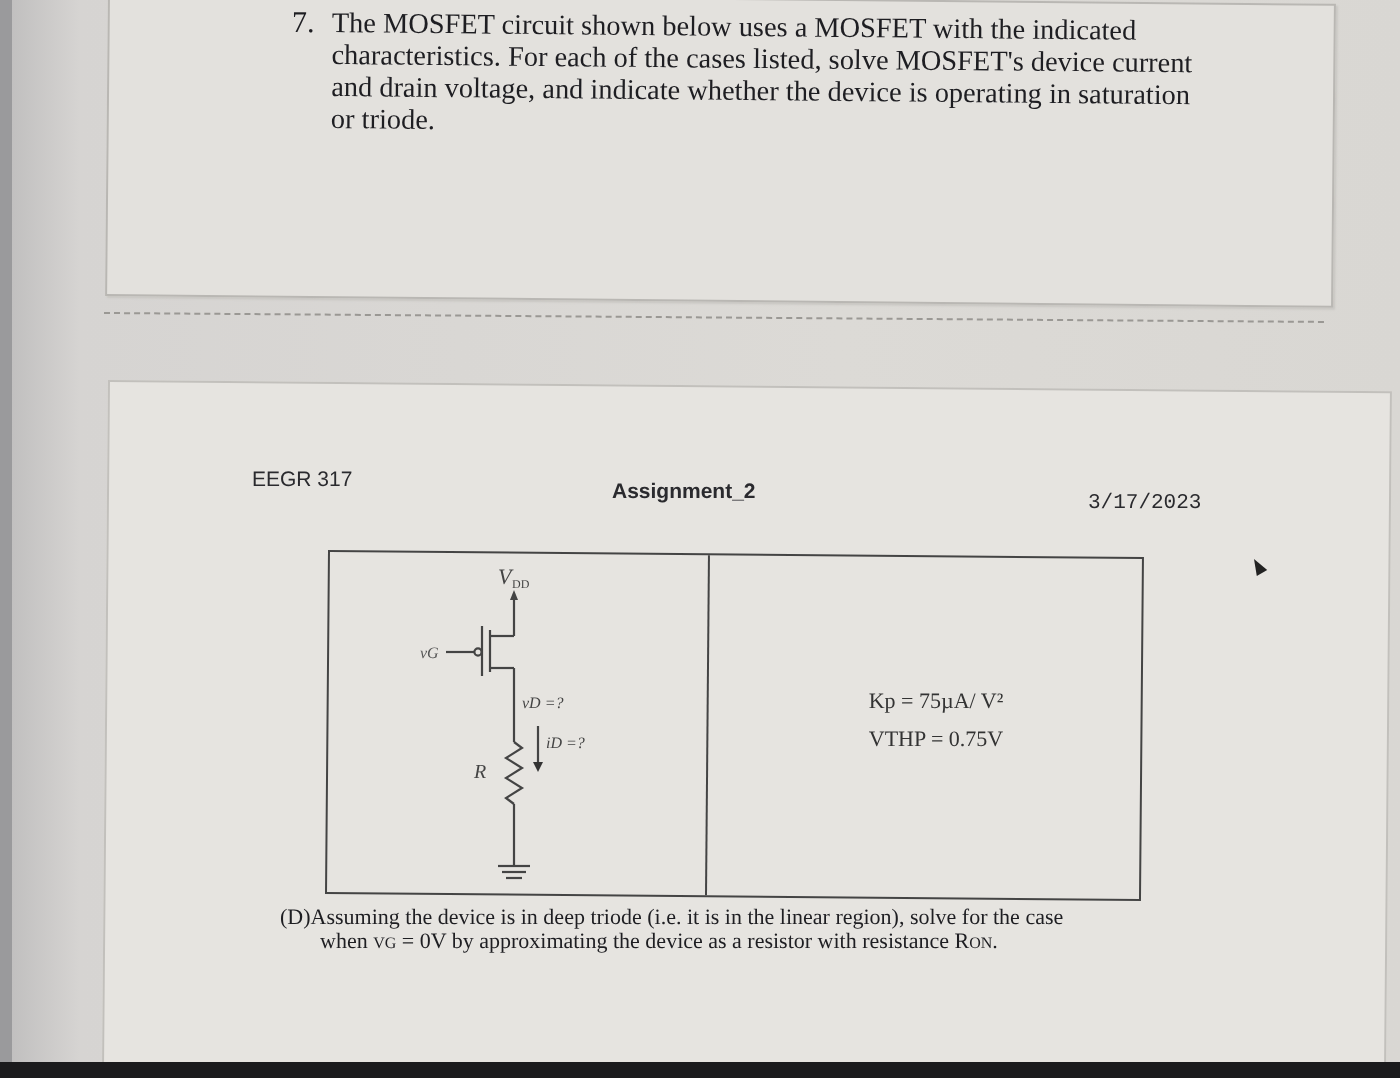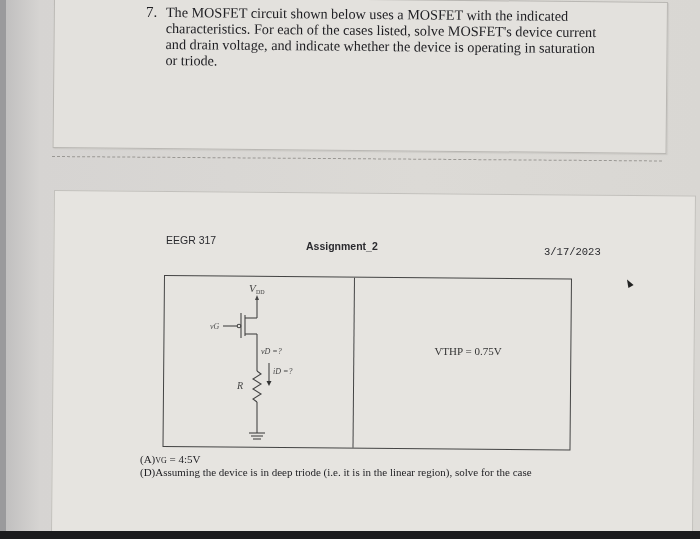--- a/index.html
+++ b/index.html
@@ -19,21 +19,21 @@
   .divider {
     position:absolute; left:52px; top:156px; width:610px; height:0;
     border-top:1px dashed #9a9894; transform: rotate(0.42deg); transform-origin:0 0;
   }
   .card2 {
     position:absolute; left:54px; top:190px; width:640px; height:360px;
     background:#e6e4e0; border:1px solid #c2c0bc;
     transform: rotate(0.5deg); transform-origin:0 0;
   }
   .hdr { position:absolute; font-family:"Liberation Sans", sans-serif; font-size:10.5px; color:#2a2a2e; }
-  .h-course { left:126px; top:234px;margin-left:40px; }
+  .h-course { left:126px; top:234px; }
   .h-assign { left:306px; top:240px;font-weight:bold; }
   .h-date { left:544px; top:246px;font-family:Liberation Mono, monospace; }
   .box {
     position:absolute; left:164px; top:275px; width:406px; height:170px;
     border:1.3px solid #444; transform: rotate(0.5deg); transform-origin:0 0;
   }
   .box-div { position:absolute; left:189px; top:0; width:0; height:100%; border-left:1.3px solid #444; }
   .circuit { position:absolute; left:190px; top:270px; }
   .params { position:absolute; left:423px; top:342px; font-size:11px; line-height:19px; text-align:center; width:90px; color:#333; }
   .cases { position:absolute; left:140px; top:454px; font-size:11px; line-height:11.5px; width:430px; }
@@ -85,22 +85,23 @@
   </g>
   <text x="59" y="22" font-family="Liberation Serif, serif" font-style="italic" font-size="11" fill="#444">V</text>
   <text x="66" y="24" font-family="Liberation Serif, serif" font-size="6" fill="#444">DD</text>
   <text x="20" y="59" font-family="Liberation Serif, serif" font-style="italic" font-size="8" fill="#555">vG</text>
   <text x="71" y="84" font-family="Liberation Serif, serif" font-style="italic" font-size="8" fill="#444">vD =?</text>
   <text x="83" y="104" font-family="Liberation Serif, serif" font-style="italic" font-size="8" fill="#444">iD =?</text>
   <text x="47" y="119" font-family="Liberation Serif, serif" font-style="italic" font-size="10" fill="#444">R</text>
 </svg>
 
 <div class="params">
+  <div>Kp = 75µA/ V²</div>
   <div>VTHP = 0.75V</div>
 </div>
 
 <div class="cases">
-  <div><span>(A)</span><span class="small">VG</span> <span>= 4:5V</span></div>
   <div><span>(D)</span><span>Assuming the device is in deep triode (i.e. it is in the linear region), solve for the case</span></div>
+  <div class="indent"><span>when </span><span class="small">VG</span><span> = 0V by approximating the device as a resistor with resistance R</span><span class="small">ON</span><span>.</span></div>
 </div>
 
 <div class="cursor"></div>
 <div class="bottom-bar"></div>
 
 </body></html>

